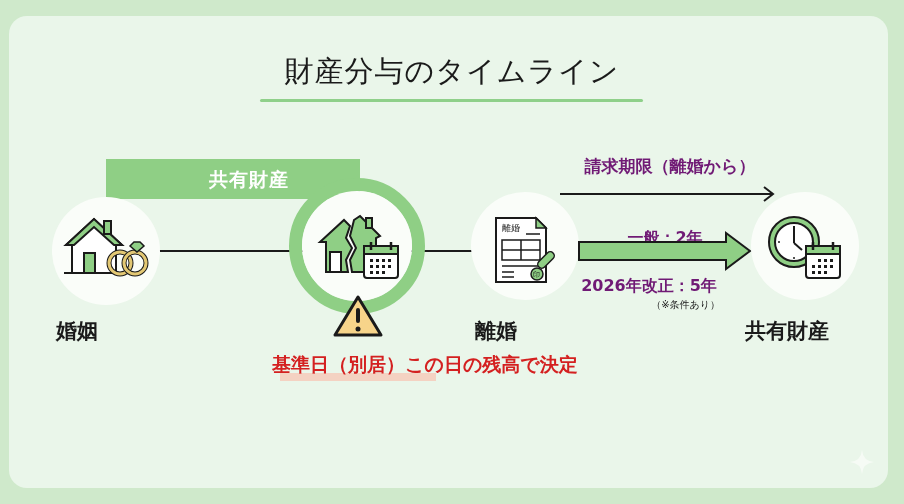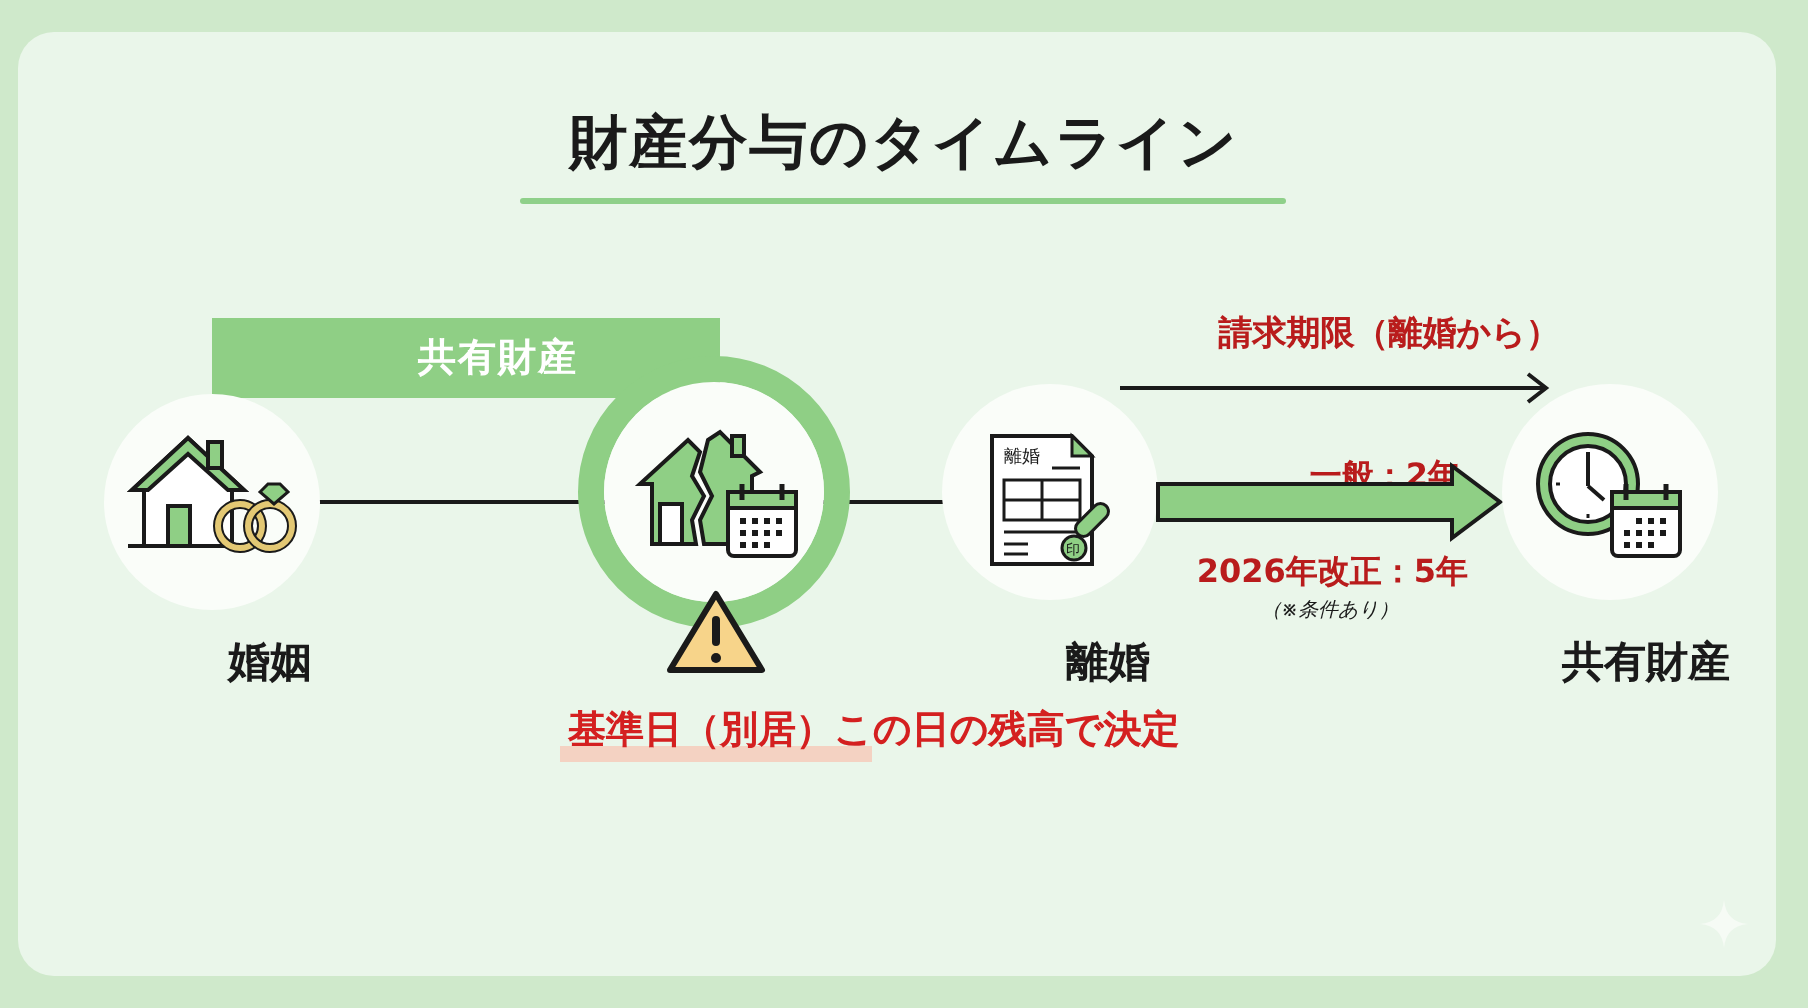--- a/index.html
+++ b/index.html
@@ -1,28 +1,28 @@
 <!DOCTYPE html>
 <html><head>
 <meta charset="utf-8">
 <style>
   html,body{margin:0;padding:0;}
   body{width:904px;height:504px;background:#cfe9cb;position:relative;overflow:hidden;font-family:"DejaVu Sans","Liberation Sans",sans-serif;}
   .card{position:absolute;left:9px;top:16px;width:879px;height:472px;background:#eaf6ea;border-radius:18px;}
-  .title{position:absolute;left:0;width:904px;top:52px;text-align:center;font-size:29px;font-weight:bold;color:#1a1a1a;letter-spacing:1px;}
+  .title{position:absolute;left:0;width:904px;top:52px;text-align:center;font-size:29px;font-weight:normal;color:#1a1a1a;letter-spacing:1px;}
   .title-rule{position:absolute;left:260px;top:99px;width:383px;height:3px;background:#8fd08a;border-radius:2px;}
   .band{position:absolute;left:106px;top:159px;width:254px;height:40px;background:#8fcf85;}
   .band-label{position:absolute;left:106px;top:159px;width:254px;height:40px;line-height:40px;text-align:center;color:#fff;font-weight:bold;font-size:19px;letter-spacing:1px;padding-left:16px;}
   .line{position:absolute;height:2px;background:#1a1a1a;top:250px;}
   .node{position:absolute;border-radius:50%;background:#fafdf9;}
   .ring{position:absolute;border-radius:50%;border:13px solid #8fcf85;box-sizing:border-box;}
-  .label{position:absolute;font-size:21px;font-weight:bold;color:#1a1a1a;text-align:right;}
-  .small{position:absolute;font-size:16px;font-weight:bold;color:#b91c1c;text-align:right;}
-  .tiny{position:absolute;font-size:10px;color:#1a1a1a;text-align:center;font-style:italic;}
-  .warn-text{position:absolute;left:284px;top:352px;font-size:19px;font-weight:bold;color:#d42020;white-space:nowrap;}
+  .label{position:absolute;font-size:21px;font-weight:bold;color:#1a1a1a;text-align:left;}
+  .small{position:absolute;font-size:16px;font-weight:bold;color:#701a75;text-align:center;}
+  .tiny{position:absolute;font-size:10px;color:#1a1a1a;text-align:right;}
+  .warn-text{position:absolute;left:272px;top:352px;font-size:19px;font-weight:bold;color:#d42020;white-space:nowrap;}
   .warn-hl{position:absolute;left:280px;top:373px;width:156px;height:8px;background:#f6c9b8;opacity:.8;}
   svg{position:absolute;overflow:visible;}
 </style>
 </head>
 <body>
 
 <div class="card"></div>
 
 <div class="title">財産分与のタイムライン</div>
 <div class="title-rule"></div>

